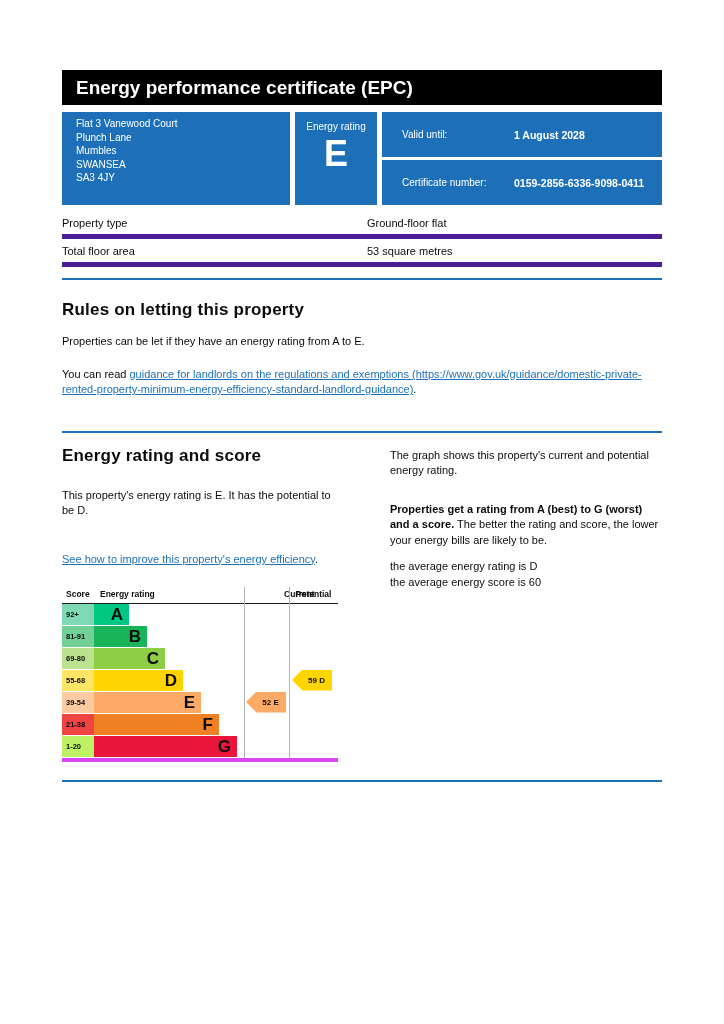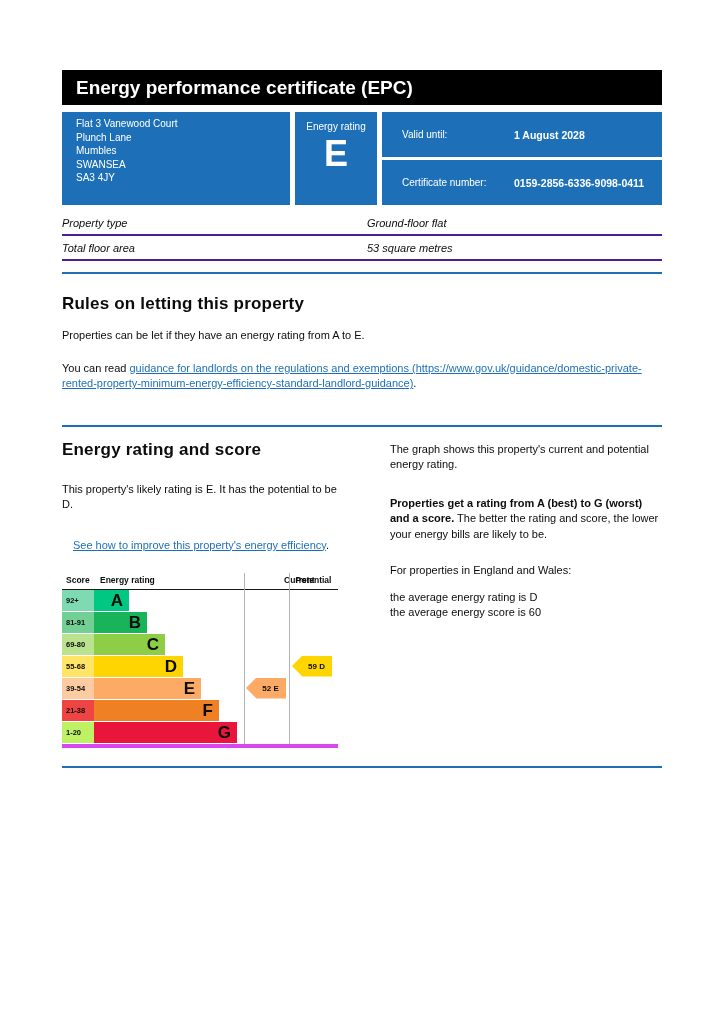--- a/index.html
+++ b/index.html
@@ -19,40 +19,40 @@
   .rating-box .rating-label { font-size:10px; }
   .rating-box .rating-letter { font-size:36px; font-weight:bold; line-height:44px; }
   .details-col { flex:1; display:flex; flex-direction:column; gap:3px; }
   .details-row { flex:1; display:flex; align-items:center; padding-left:20px;
     font-size:10px; }
   .details-row .lbl { width:112px; }
   .details-row .val { font-weight:bold; font-size:10.5px; }
 
   
   .facts { margin-top:6px; font-size:11px; }
-  .facts-row { display:flex; padding:6px 0 5px 0; border-bottom:2px solid #4c1d95;font-style:italic; }
+  .facts-row { display:flex; padding:6px 0 5px 0; border-bottom:5px solid #4c1d95; }
   .facts-row .lbl { width:305px; }
 
   hr.blue { border:none; height:2px; background:#1d70b8; }
   .hr-1 { margin-top:11px; }
   .hr-2 { margin-top:33px; }
   .hr-3 { margin-top:18px; }
 
   h2 { font-size:17px; font-weight:bold; letter-spacing:.2px; }
   .rules h2 { margin-top:20px; }
   .rules p { font-size:11px; line-height:15.5px; margin-top:14px; }
   .rules .read-para { margin-top:17px; }
   a.link { color:#1d70b8; text-decoration:underline; cursor:pointer; }
 
   
   .rating-section { display:flex; margin-top:13px; }
   .col-left { width:278px; margin-right:50px; }
   .col-right { width:272px; font-size:11px; line-height:15.5px; padding-top:2px; }
   .col-left .intro { font-size:11px; line-height:15.5px; margin-top:22px; }
-  .col-left .improve { font-size:11px; line-height:16px; margin-top:24px;text-align:center; }
+  .col-left .improve { font-size:11px; line-height:16px; margin-top:32px; }
   .col-right .p2 { margin-top:23px; }
   .col-right .p3 { margin-top:21px; }
   .col-right .avg { margin-top:11px; }
 
   
   .chart { position:relative; width:276px; margin-top:20px;
     border-bottom:4px solid #d946ef; }
   .chart-header { position:relative; height:17px; border-bottom:1px solid #1a1a1a;
     font-size:8.5px; font-weight:bold; }
   .chart-header span { position:absolute; top:2px; }
@@ -122,21 +122,21 @@
     <h2>Rules on letting this property</h2>
     <p>Properties can be let if they have an energy rating from A to E.</p>
     <p class="read-para"><span>You can read </span><a class="link">guidance for landlords on the regulations and exemptions (https://www.gov.uk/guidance/domestic-private-rented-property-minimum-energy-efficiency-standard-landlord-guidance)</a><span>.</span></p>
   </div>
 
   <hr class="blue hr-2">
 
   <div class="rating-section">
     <div class="col-left">
       <h2>Energy rating and score</h2>
-      <p class="intro">This property's likely rating is E. It has the potential to be D.</p>
+      <p class="intro">This property's energy rating is E. It has the potential to be D.</p>
       <p class="improve"><a class="link">See how to improve this property's energy efficiency</a><span>.</span></p>
 
       <div class="chart" id="epc-chart">
         <div class="chart-header">
           <span class="h-score">Score</span>
           <span class="h-rating">Energy rating</span>
           <span class="h-current">Current</span>
           <span class="h-potential">Potential</span>
         </div>
         <div id="band-rows">
@@ -172,21 +172,20 @@
         <div class="vline vline-current"></div>
         <div class="vline vline-potential"></div>
         <div class="arrow" id="current-arrow" style="background: rgb(252, 170, 101); left: 184px; top: 105px;">52 E</div>
         <div class="arrow" id="potential-arrow" style="background: rgb(255, 213, 0); left: 230px; top: 83px;">59 D</div>
       </div>
     </div>
 
     <div class="col-right">
       <p class="p1">The graph shows this property's current and potential energy rating.</p>
       <p class="p2"><b>Properties get a rating from A (best) to G (worst) and a score.</b><span> The better the rating and score, the lower your energy bills are likely to be.</span></p>
-      <p class="p3">For properties in England and Wales:</p>
       <p class="avg">
         <span>the average energy rating is D</span><br>
         <span>the average energy score is 60</span>
       </p>
     </div>
   </div>
 
   <hr class="blue hr-3">
 
 </div>

